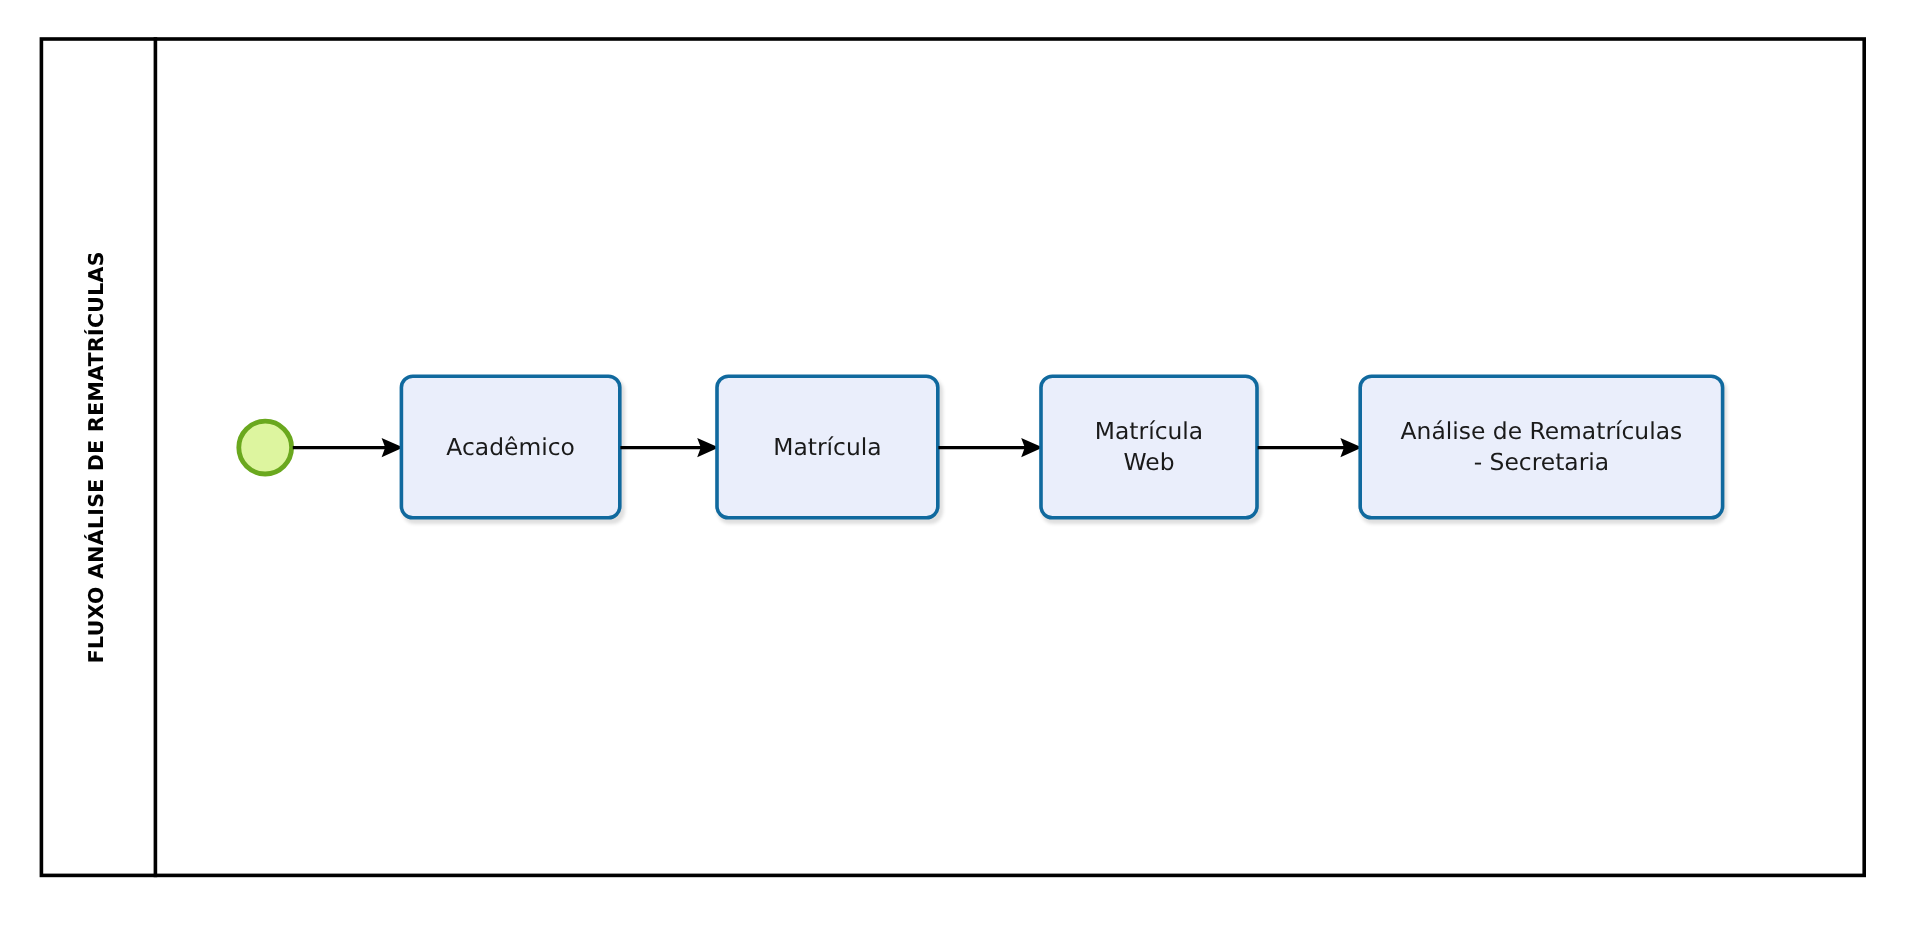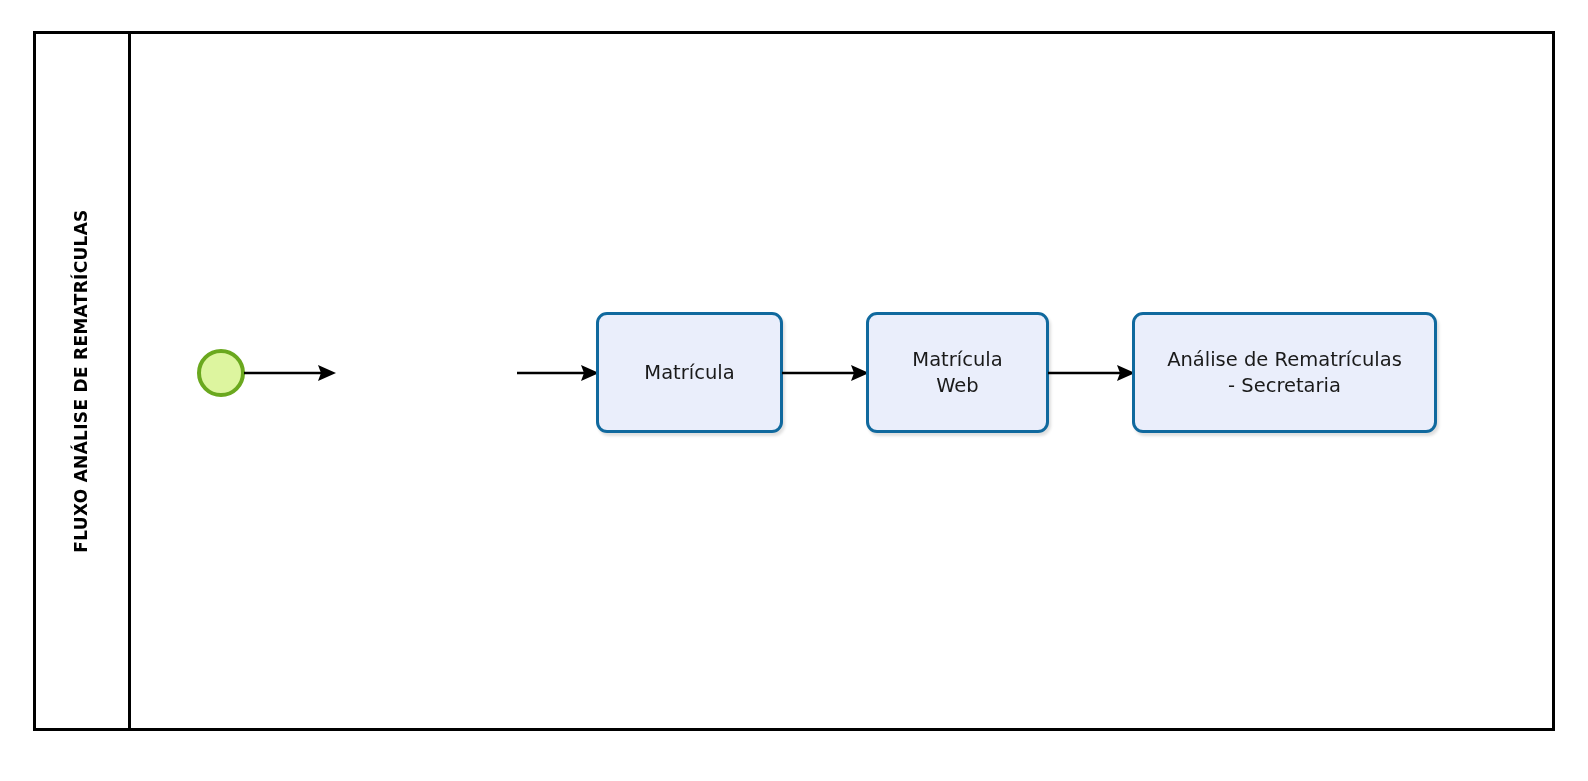--- a/index.html
+++ b/index.html
@@ -138,20 +138,23 @@
 
   <div class="start-event"></div>
 
   <div class="flow flow-1">
     <svg width="92" height="24" viewBox="0 0 92 24">
       <line x1="0" y1="12" x2="80" y2="12" stroke="#000000" stroke-width="2.6"></line>
       <polygon points="92,12 74,4 77,12 74,20" fill="#000000"></polygon>
     </svg>
   </div>
 
+  <div class="task task-1">
+    <span class="task-label">Acadêmico</span>
+  </div>
 
   <div class="flow flow-2">
     <svg width="82" height="24" viewBox="0 0 82 24">
       <line x1="0" y1="12" x2="70" y2="12" stroke="#000000" stroke-width="2.6"></line>
       <polygon points="82,12 64,4 67,12 64,20" fill="#000000"></polygon>
     </svg>
   </div>
 
   <div class="task task-2">
     <span class="task-label">Matrícula</span>

